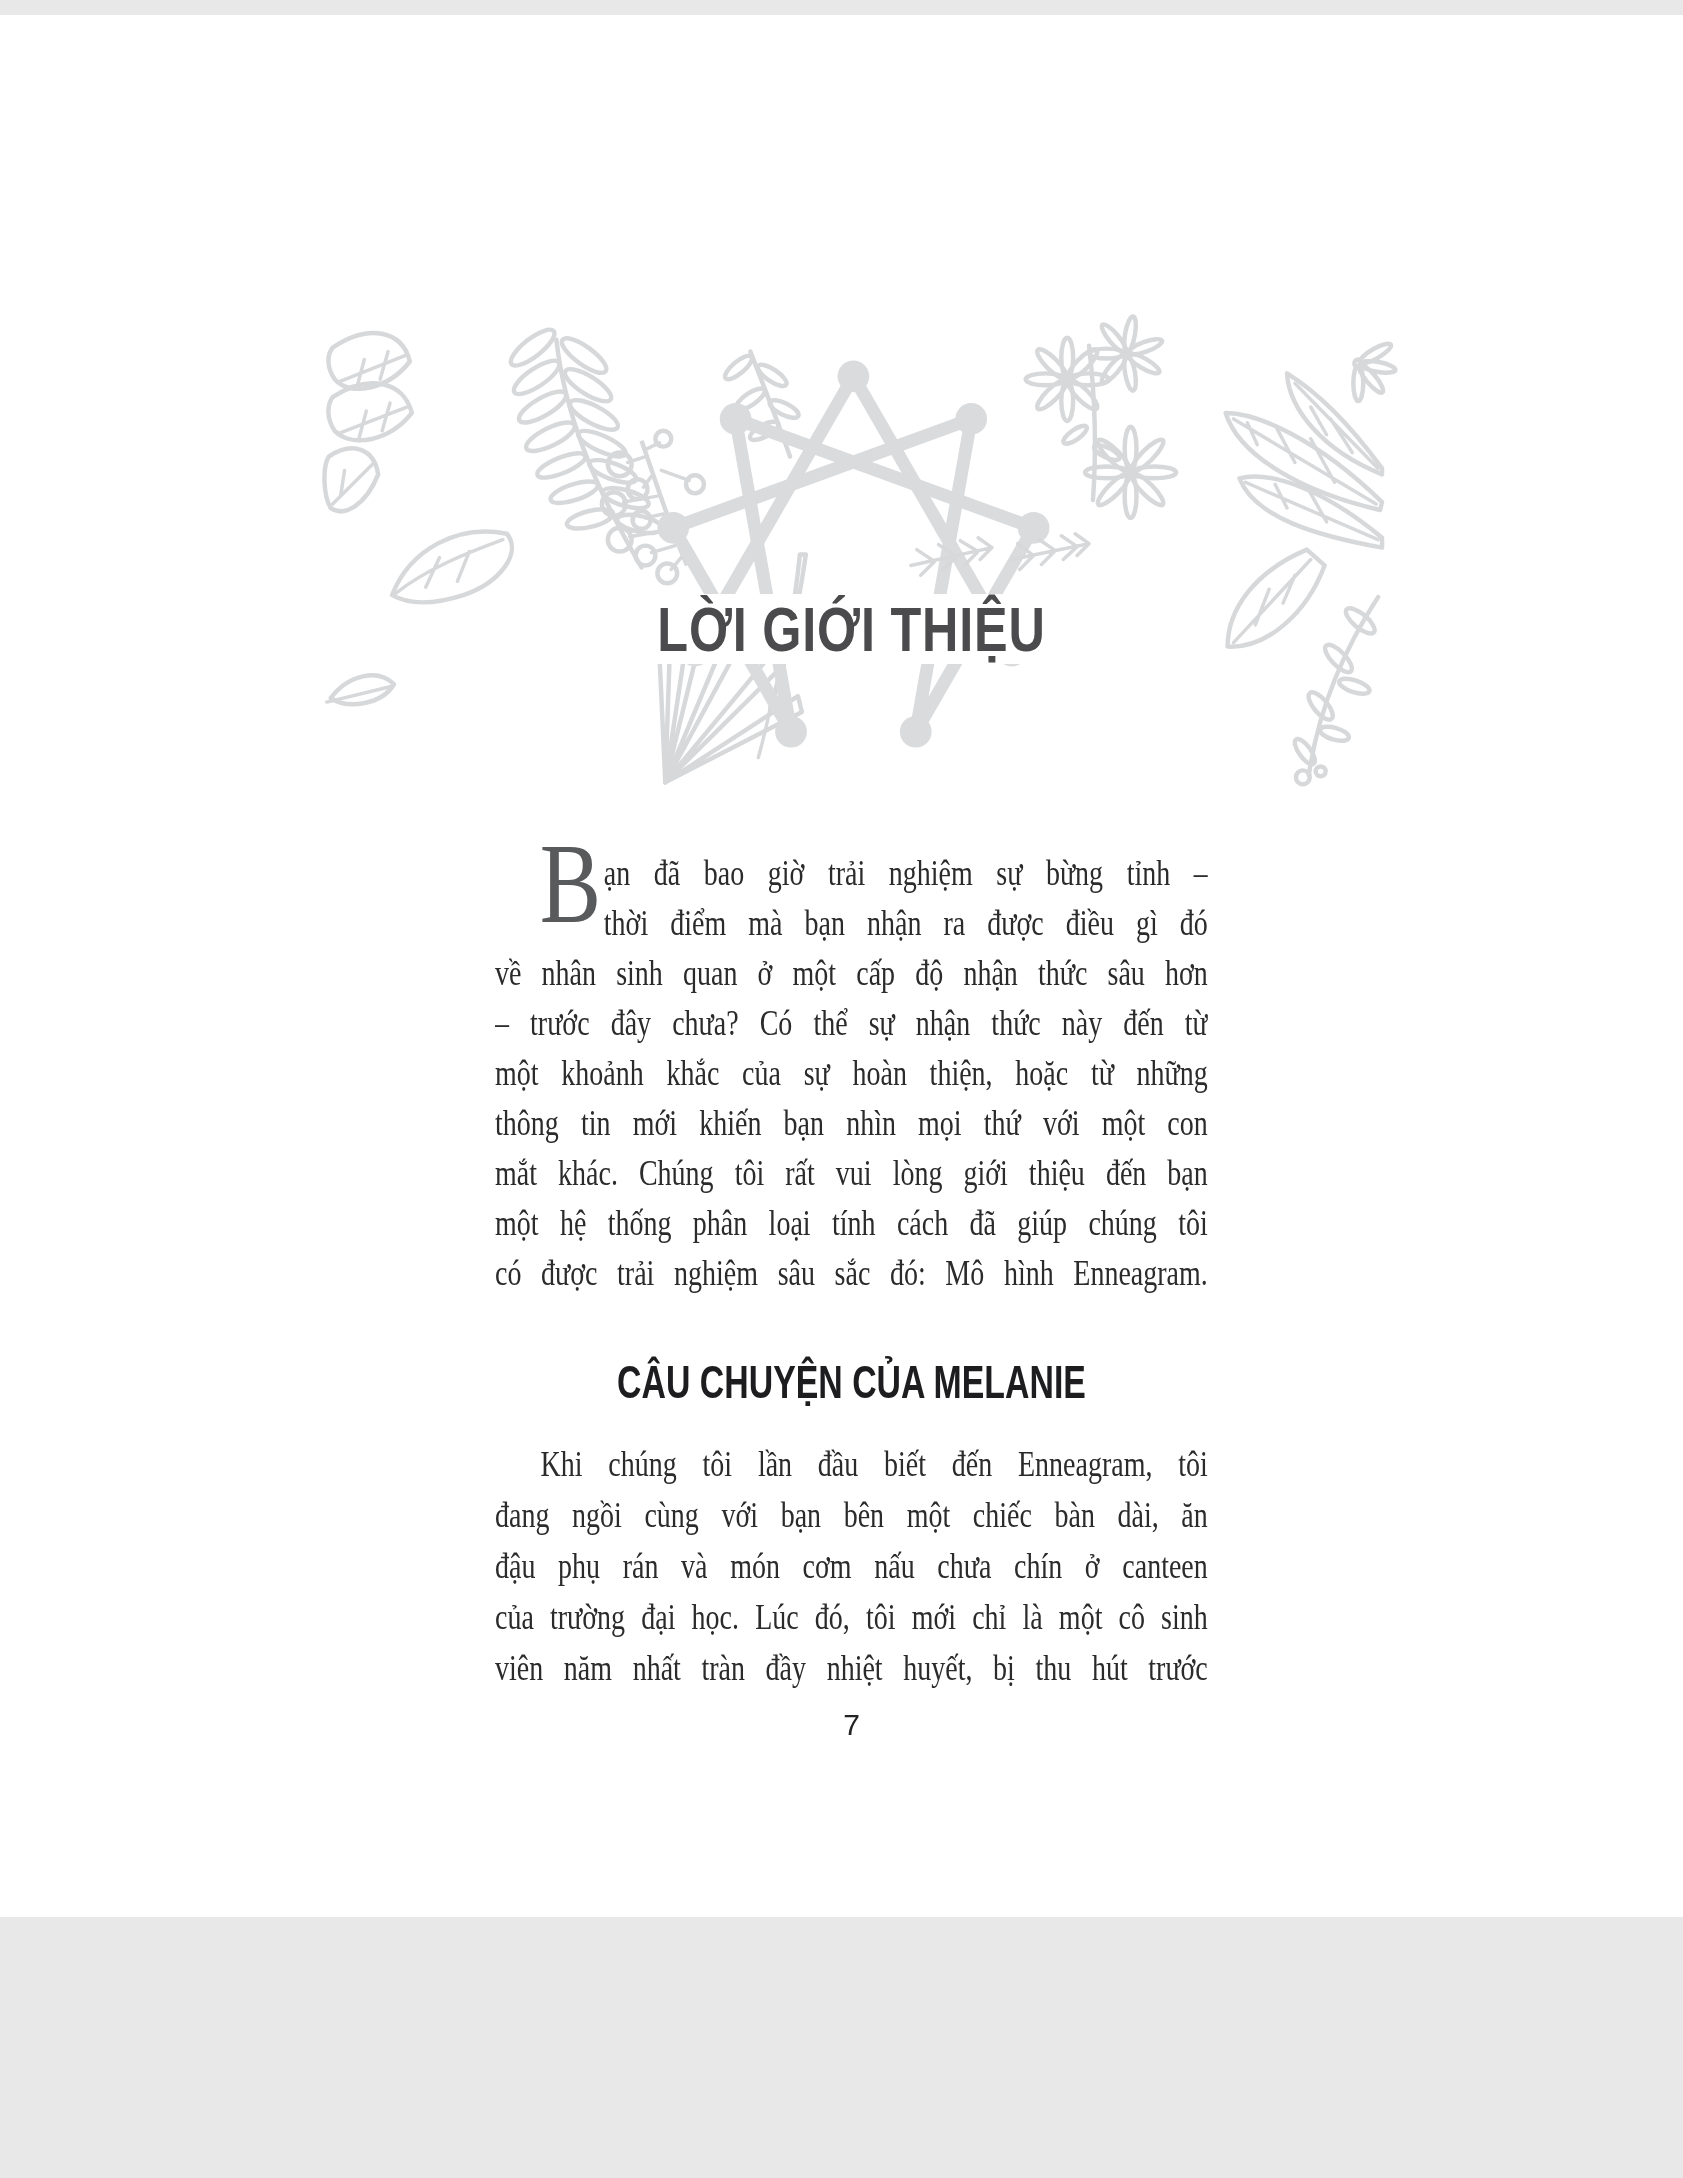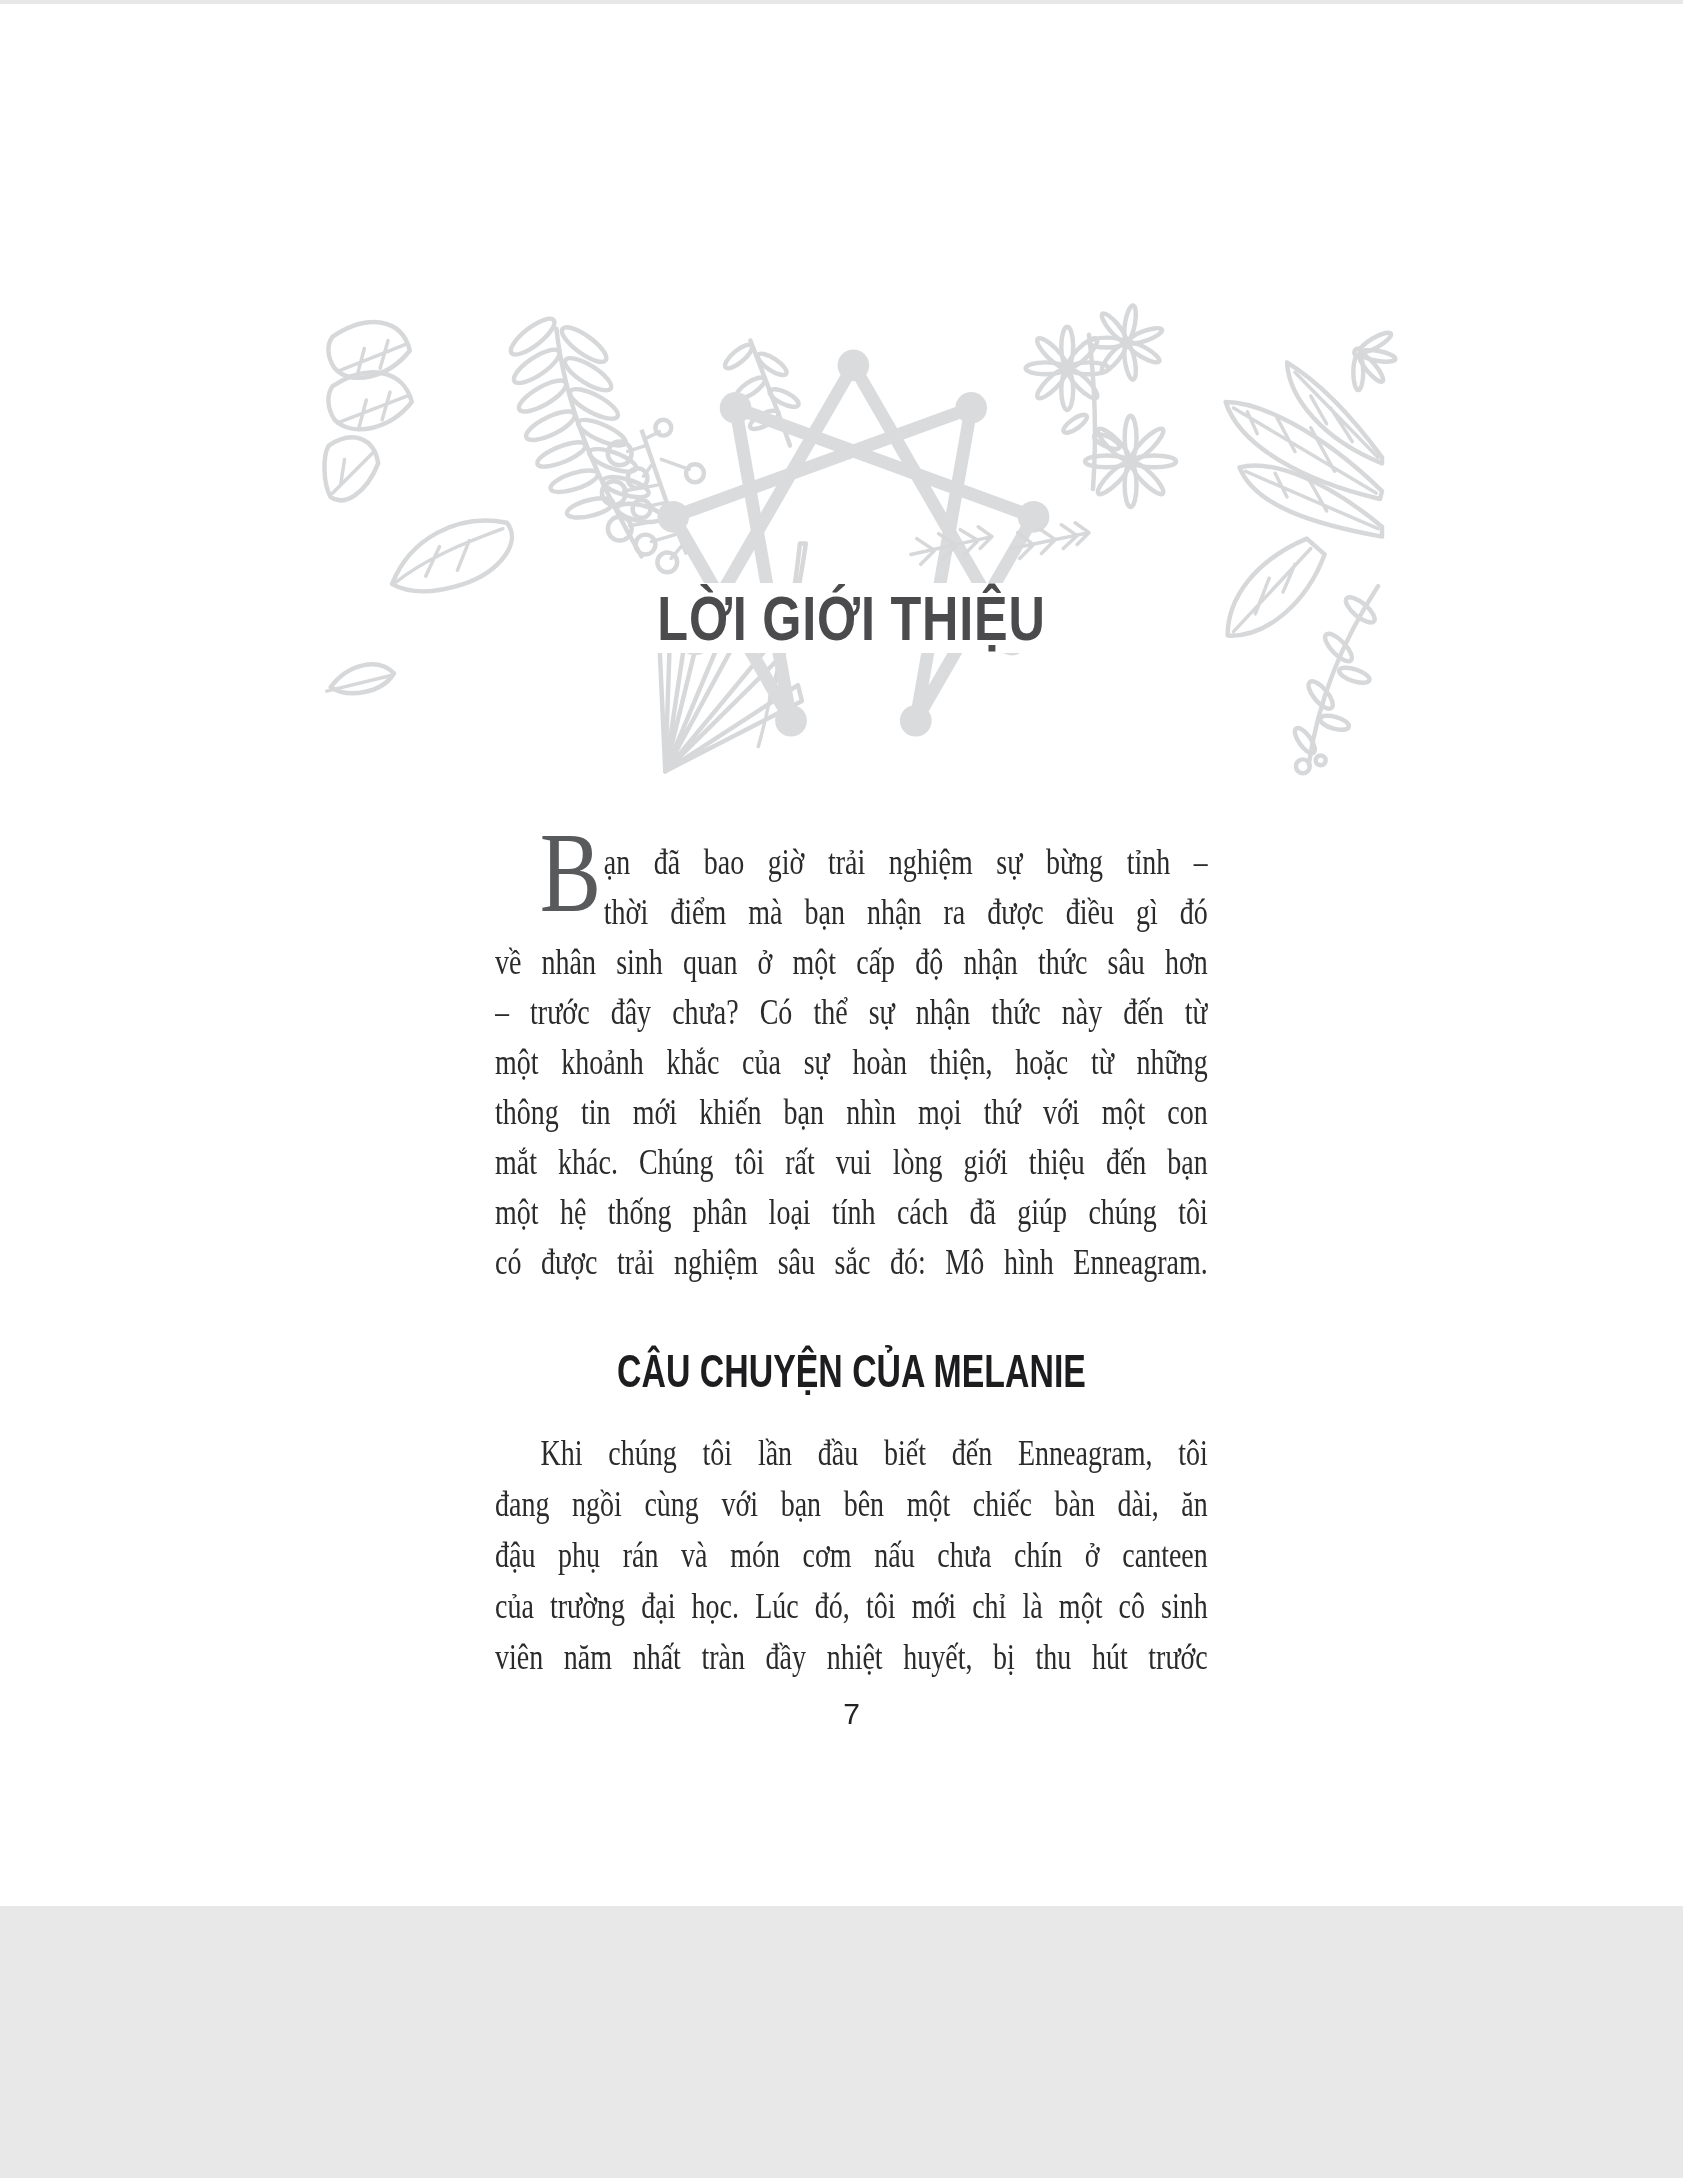--- a/index.html
+++ b/index.html
@@ -1,19 +1,19 @@
 <!DOCTYPE html>
 <html><head>
 <meta charset="utf-8">
 <style>
   html,body { margin:0; padding:0; background:#e8e8e8; }
   .page {
     position:relative;
     width:1683px; height:1902px;
-    margin:4px auto;
+    margin:15px auto;
     background:#ffffff;
     overflow:hidden;
     font-family:"Liberation Serif","DejaVu Serif",serif;
   }
   .deco-svg {
     position:absolute; left:0; top:0;
     width:1683px; height:2178px;
     pointer-events:none;
   }
   .chapter-title {

